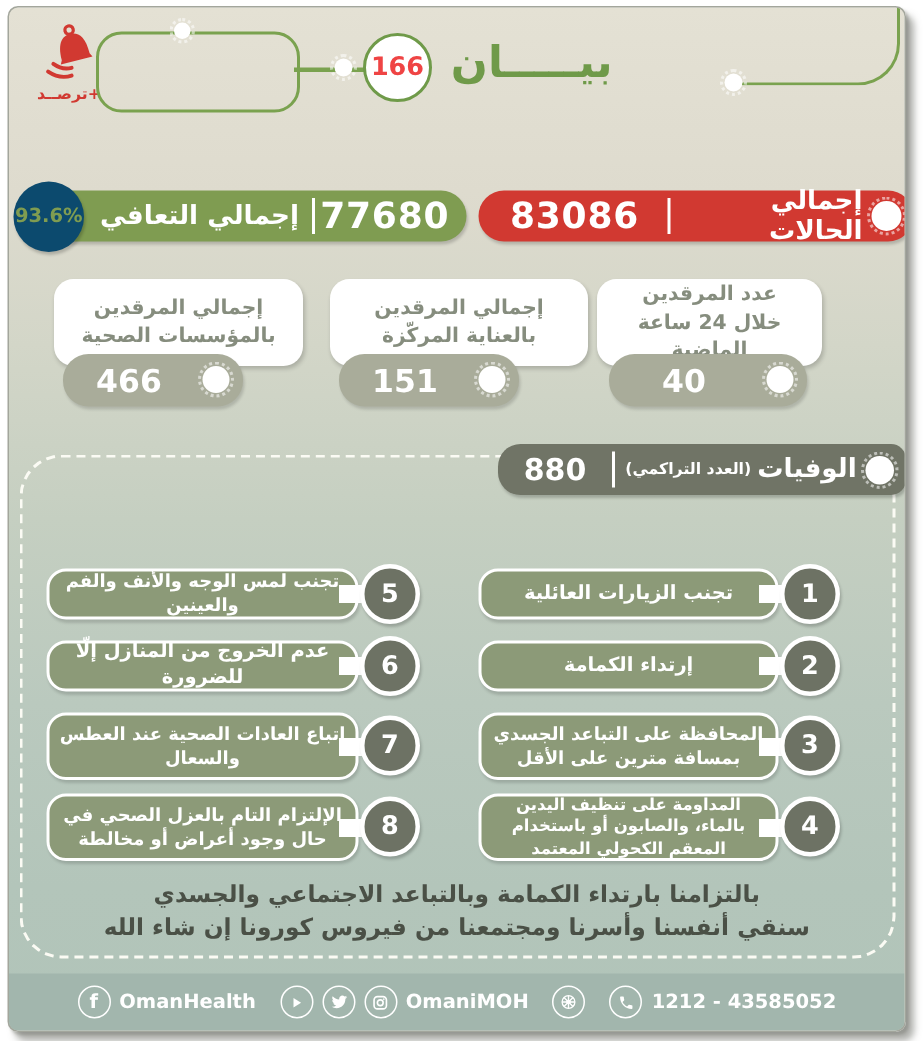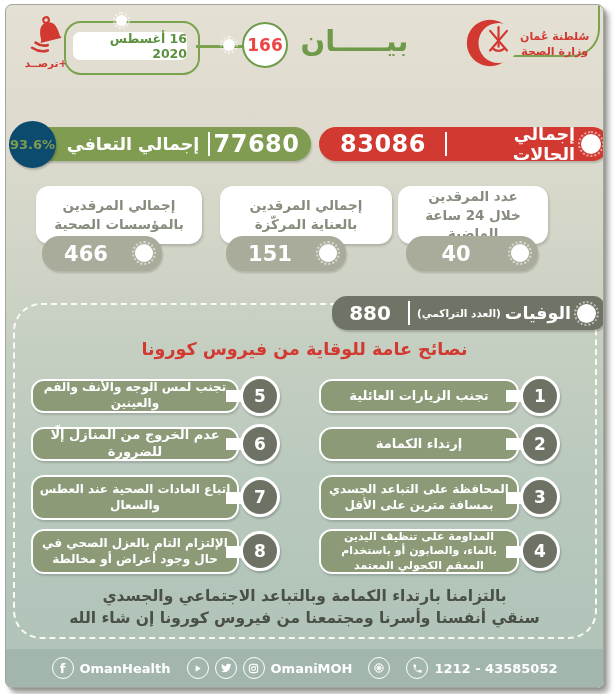--- a/index.html
+++ b/index.html
@@ -118,47 +118,28 @@
           <path d="M16 29 C16 15 21 11 27 11 C33 11 38 15 38 29 L39.5 32 L14.5 32 Z" fill="#d13931"></path>
         </g>
         <path d="M12 34 q7 5 14 3" stroke="#d13931" stroke-width="3" fill="none" stroke-linecap="round"></path>
         <path d="M8 40 q9 6 18 3" stroke="#d13931" stroke-width="3" fill="none" stroke-linecap="round"></path>
       </svg>
     </span>
     <div class="lbl">ترصــد+</div>
   </div>
 
   <div class="abs date-frame"></div>
-  <div class="abs date-box rtl">16 أغسطس 2020</div>
   <div class="abs conn-line"></div>
   <div class="abs wdot dot-a"></div>
   <div class="abs wdot dot-b"></div>
   <div class="abs num-circle">166</div>
   <div class="abs bayan rtl">بيـــــان</div>
 
   <div class="abs moh-curve"></div>
   <div class="abs wdot dot-c"></div>
-  <div class="abs moh-logo">
-    <span>
-      <svg width="56" height="56" viewBox="0 0 60 60">
-        <circle cx="28" cy="30" r="25" fill="#d13931"></circle>
-        <circle cx="37" cy="30" r="21.5" fill="#e3e0d3"></circle>
-        <g stroke="#d13931" stroke-width="2.4" stroke-linecap="round" fill="none">
-          <path d="M37 13 v21"></path>
-          <path d="M28 17 l18 21"></path>
-          <path d="M46 17 l-18 21"></path>
-          <path d="M31 36 q6 5 12 0"></path>
-        </g>
-      </svg>
-    </span>
-    <div class="moh-name rtl">
-      <div>سُلطنة عُمان</div>
-      <div>وزارة الصحة</div>
-    </div>
-  </div>
 
   <div class="abs pill1 red-pill">
     <div class="big" style="left:8px;width:112px;">83086</div>
     <div class="divider" style="left:126px;"></div>
     <div class="lab rtl" style="left:132px;right:34px;">إجمالي الحالات</div>
     <div class="abs wdot pill-dot" style="right:8px;"></div>
   </div>
 
   <div class="abs pill1 green-pill">
     <div class="abs pct-badge" dir="ltr">93.6%</div>
@@ -197,21 +178,20 @@
     <div class="big">880</div>
     <div class="divider"></div>
     <div class="lab rtl">
       <span class="w1">الوفيات</span>
       <span class="w2">(العدد التراكمي)</span>
     </div>
     <div class="wdot"></div>
   </div>
 
   <div class="abs advice-box"></div>
-  <div class="abs advice-title rtl">نصائح عامة للوقاية من فيروس كورونا</div>
 
   <div class="abs tip-pill rtl rp row1t">تجنب الزيارات العائلية</div>
   <div class="abs tip-conn rn row1n"></div>
   <div class="abs tip-circle rc row1c">1</div>
 
   <div class="abs tip-pill rtl rp row2t">إرتداء الكمامة</div>
   <div class="abs tip-conn rn row2n"></div>
   <div class="abs tip-circle rc row2c">2</div>
 
   <div class="abs tip-pill small rtl rp row3t">المحافظة على التباعد الجسدي بمسافة مترين على الأقل</div>

